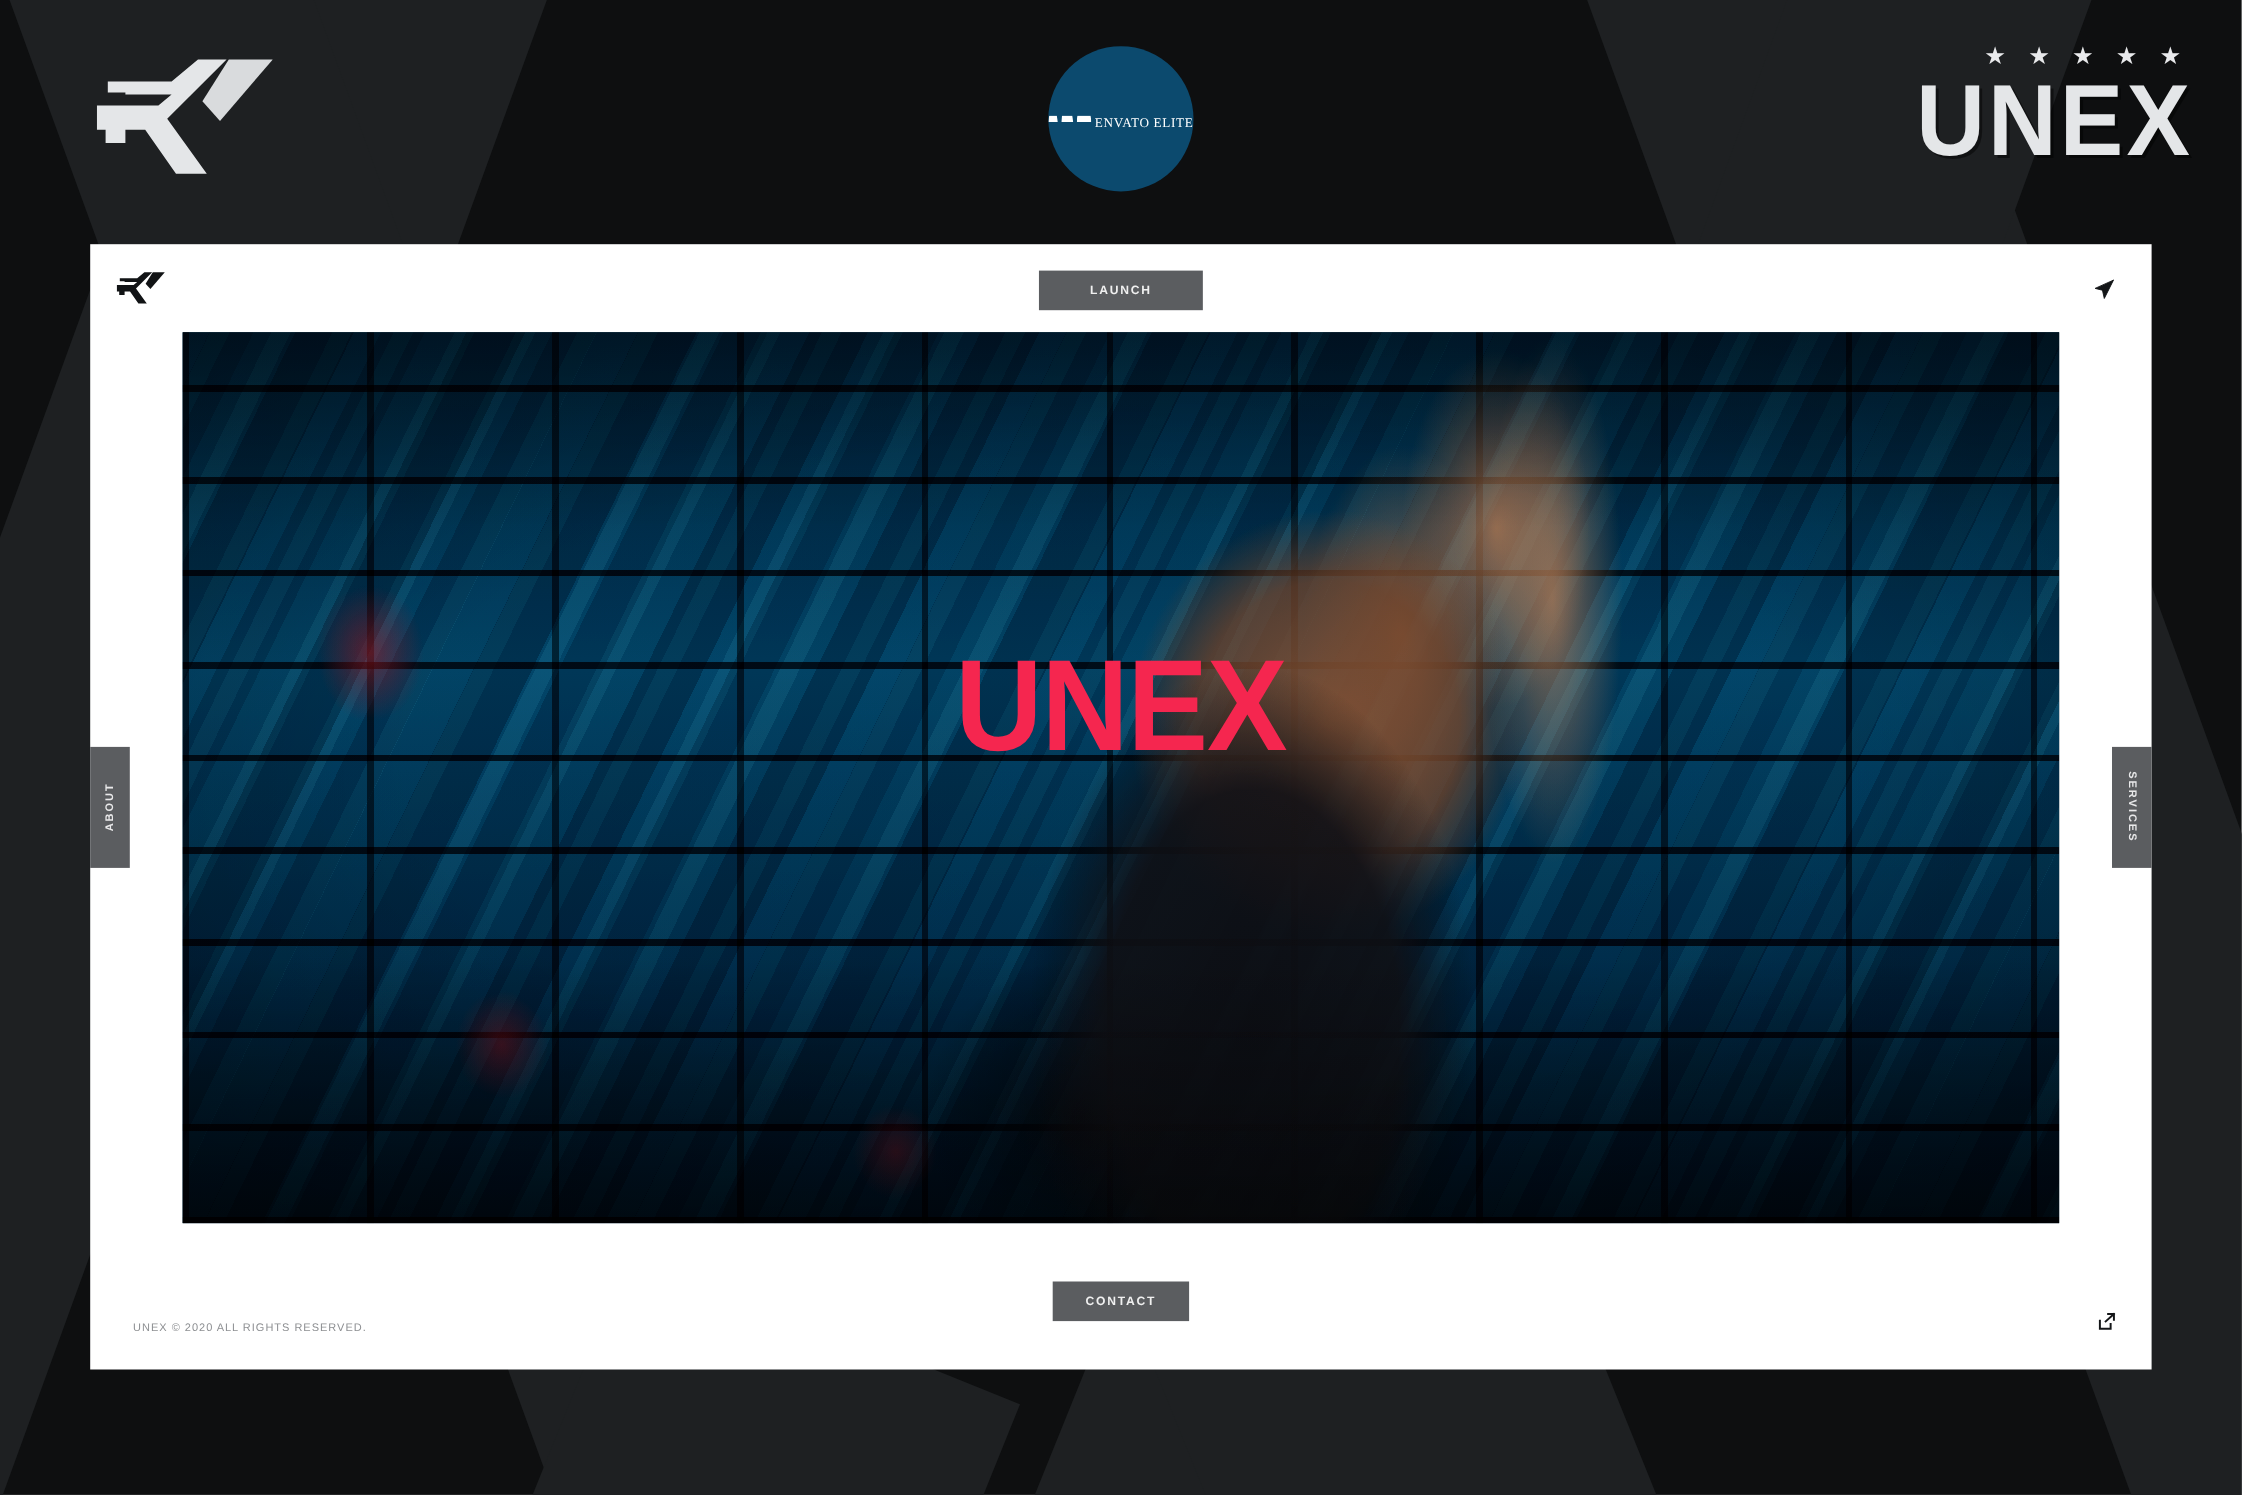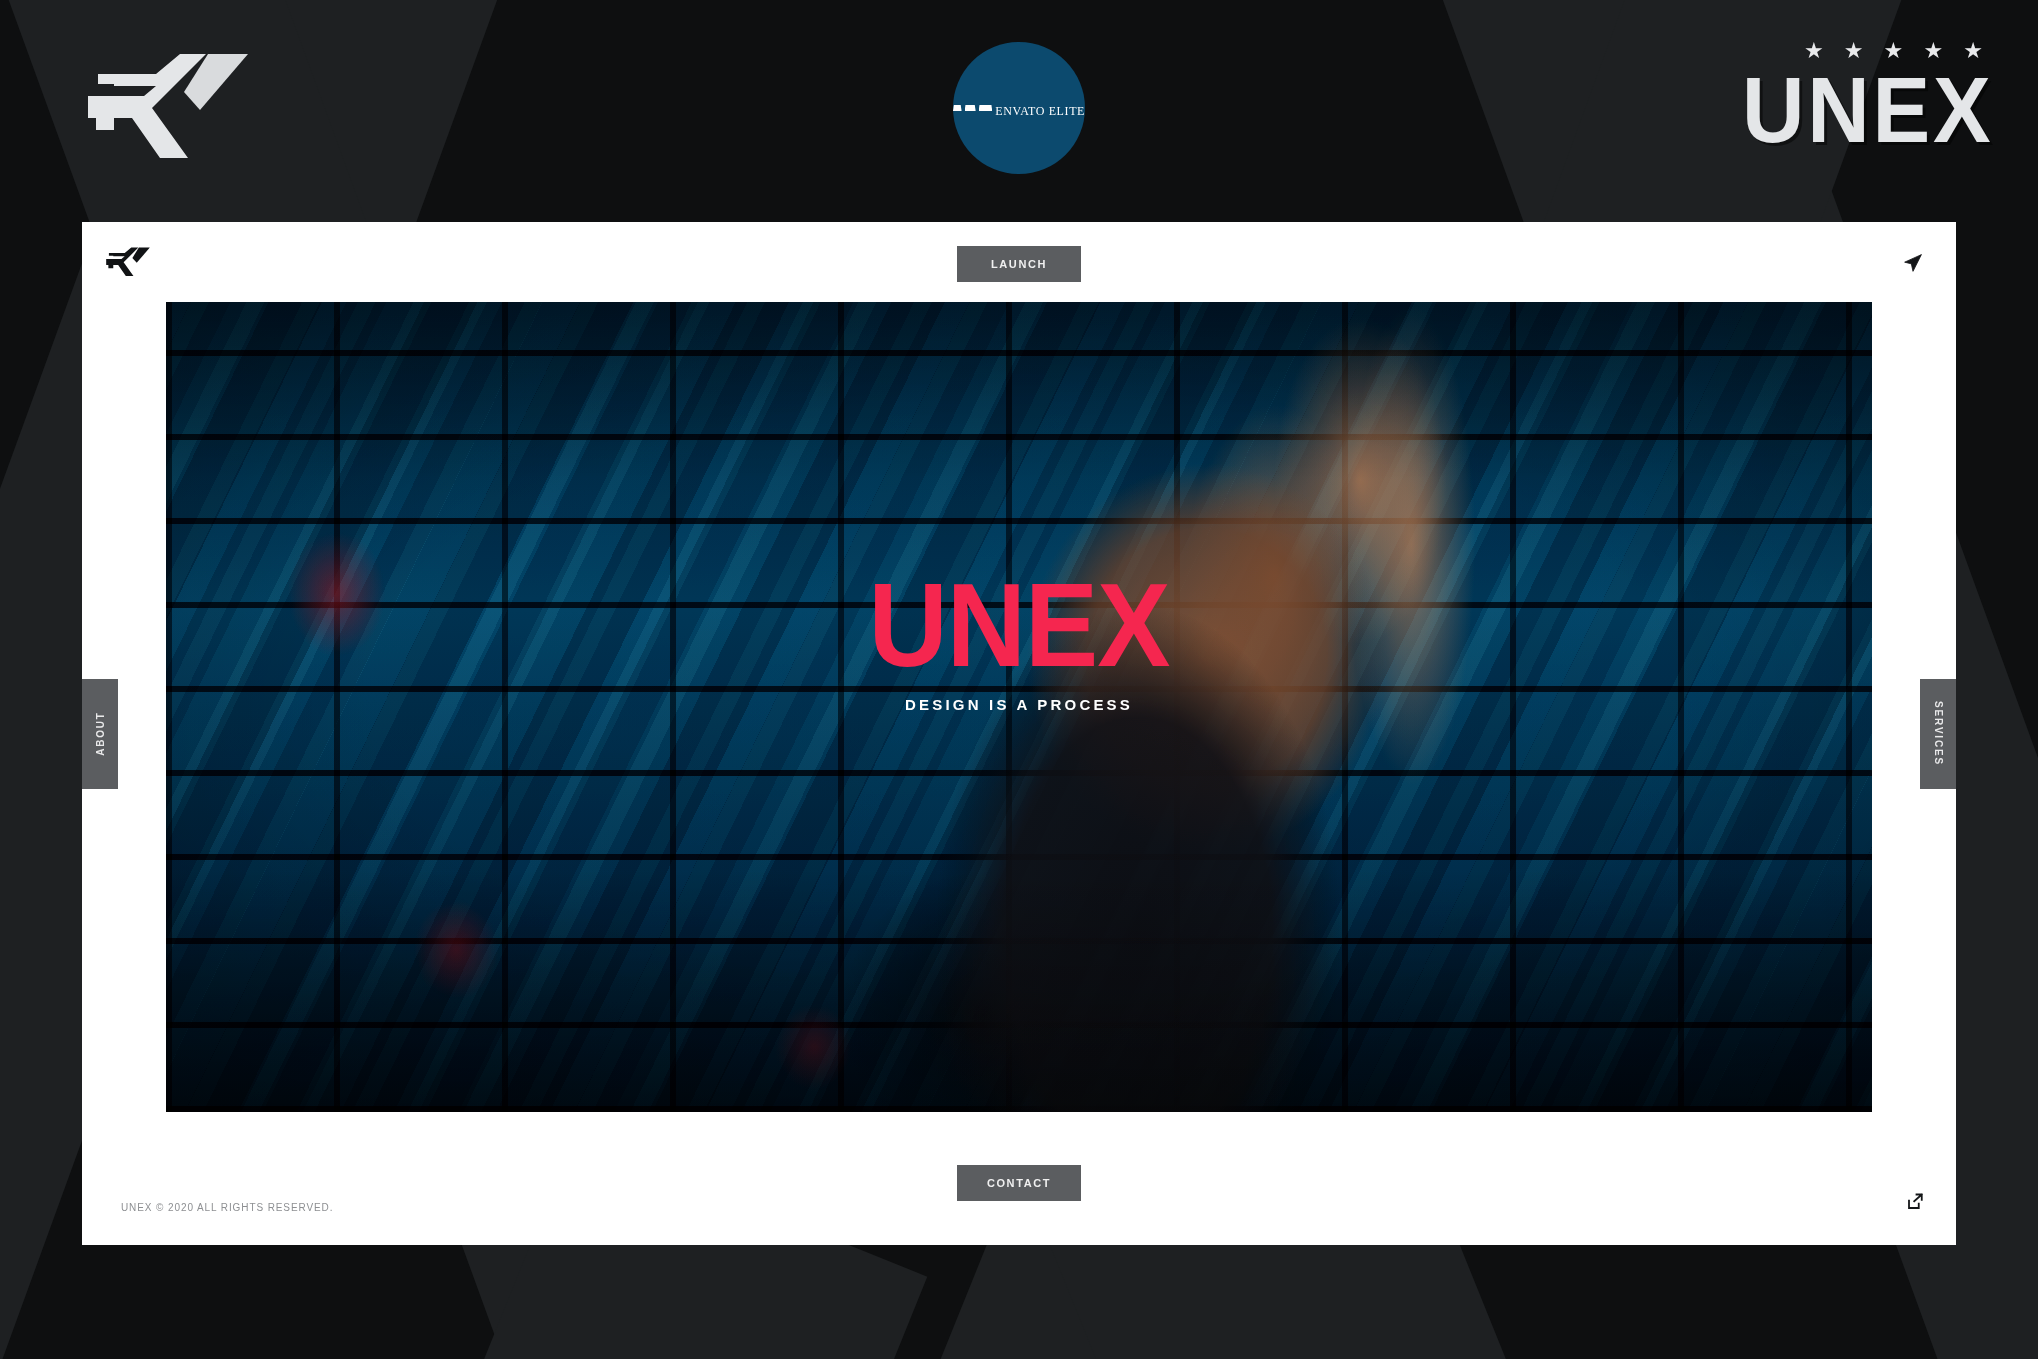--- a/index.html
+++ b/index.html
@@ -133,21 +133,21 @@
     font-size: 11px;
     letter-spacing: 1.6px;
     cursor: pointer;
     display: flex;
     align-items: center;
     justify-content: center;
   }
   #launch-btn {
     left: 50%; top: 24px;
     transform: translateX(-50%);
-    width: 124px; height: 36px; text-align: right;
+    width: 149px; height: 36px; text-align: right;
   }
   #contact-btn {
     left: 50%; bottom: 44px;
     transform: translateX(-50%);
     width: 124px; height: 36px; margin-top: 35px;
   }
 
   #send-icon-btn {
     position: absolute;
     right: 26px; top: 24px;
@@ -352,21 +352,20 @@
         </svg>
       </div>
     </div>
 
     <div id="hero">
       <div id="hero-photo"></div>
       <div id="hero-vignette"></div>
 
       <div id="hero-caption">
         <div id="hero-title">UNEX</div>
-        <div id="hero-sub">DESIGN IS A PROCESS</div>
       </div>
     </div>
 
     <div class="side-tab" id="tab-about">
       <span>ABOUT</span>
     </div>
 
     <div class="side-tab" id="tab-services">
       <span>SERVICES</span>
     </div>

